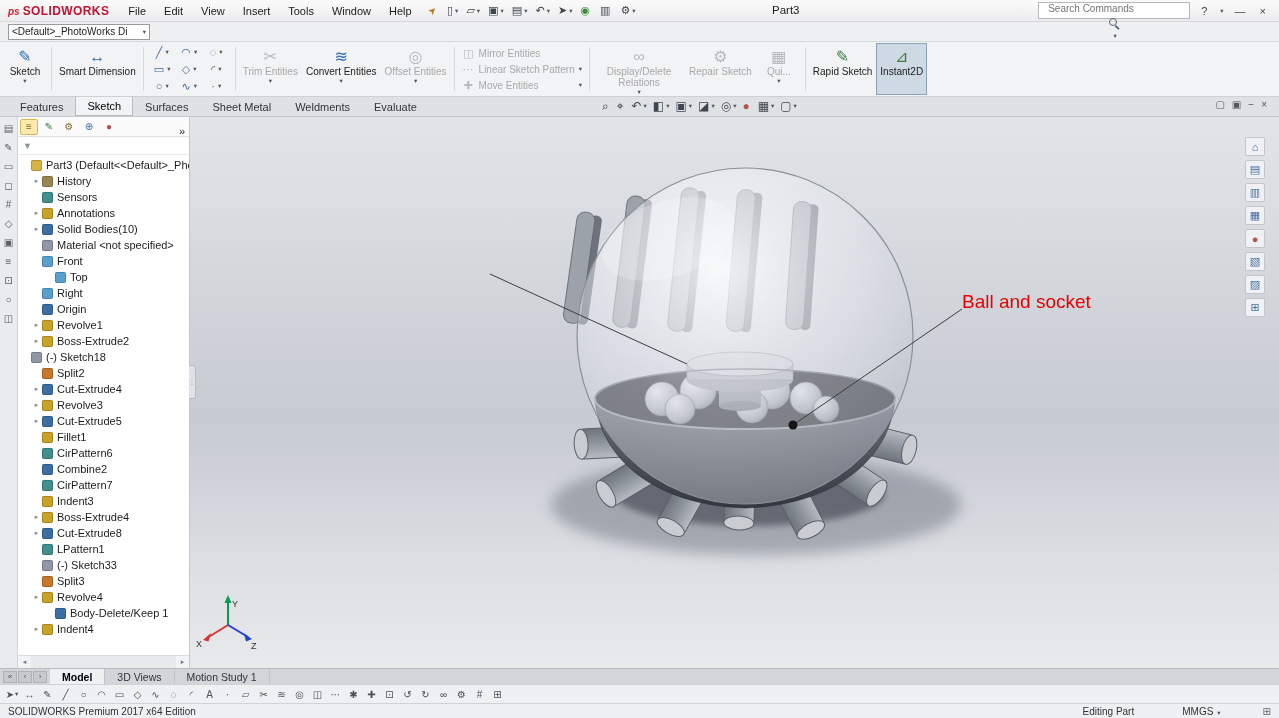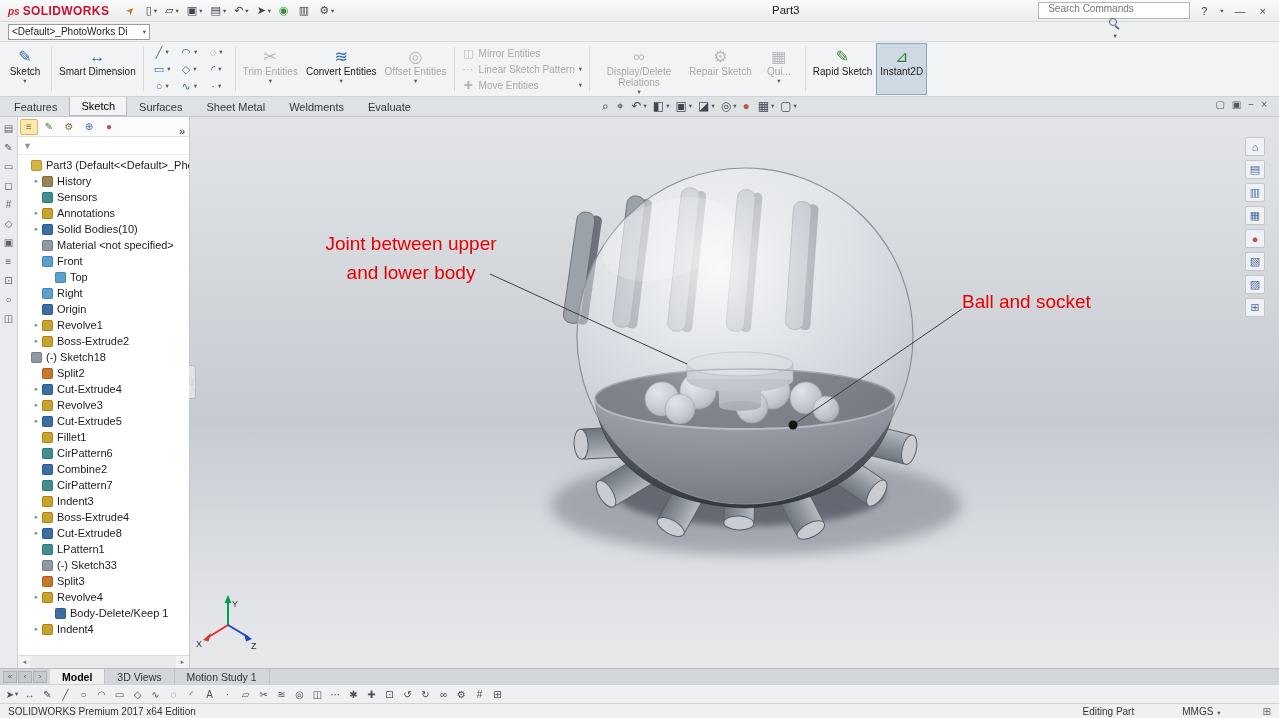--- a/index.html
+++ b/index.html
@@ -46,21 +46,21 @@
   .eg-cell{display:flex;align-items:center;justify-content:center;gap:1px;color:#4a6f9f;}
   .eg-glyph{font-size:11px;}
   .rb-stack{display:flex;flex-direction:column;justify-content:center;gap:1px;min-width:122px;}
   .rb-row{display:flex;align-items:center;gap:4px;padding:1px 4px;}
   .rb-row-icon{font-size:11px;color:#b6bac0;width:13px;text-align:center;}
   .rb-row-label{font-size:10px;color:#a8a8a8;white-space:nowrap;}
   .rb-row .caret{margin-left:auto;}
 
   
   .tabrow{position:absolute;left:0;top:97px;width:1279px;height:20px;background:#dfe2e5;border-bottom:1px solid #c6c9cd;z-index:17;}
-  .cmd-tabs{display:flex;height:100%;padding-left:2px;}
+  .cmd-tabs{display:flex;height:100%;padding-left:8px;}
   .cmd-tab{padding:3px 11px;font-size:11px;color:#333;border:1px solid transparent;display:flex;align-items:center;}
   .cmd-tab.active{background:#f2f3f5;border-color:#b8bcc0;border-top-color:#f2f3f5;margin-top:-1px;color:#000;}
   .headsup{position:absolute;left:600px;top:1px;display:flex;align-items:center;gap:2px;}
   .hu-btn{display:flex;align-items:center;padding:1px 2px;color:#3f464f;}
   .hu-glyph{font-size:12px;}
   .vp-controls{position:absolute;right:12px;top:2px;display:flex;gap:7px;color:#555;}
   .vp-controls span{font-size:10px;}
 
   
   .main{position:absolute;left:0;top:117px;width:1279px;height:551px;display:flex;}
@@ -106,20 +106,36 @@
   .sb-expand{margin-left:42px;color:#666;}
 </style>
 </head>
 <body>
 
 <div class="titlebar">
   <div class="logo">
     <span class="logo-ds">ps</span>
     <span class="logo-sw">SOLIDWORKS</span>
   </div>
+  <div class="menubar">
+
+      <span class="menu-item">File</span>
+
+      <span class="menu-item">Edit</span>
+
+      <span class="menu-item">View</span>
+
+      <span class="menu-item">Insert</span>
+
+      <span class="menu-item">Tools</span>
+
+      <span class="menu-item">Window</span>
+
+      <span class="menu-item">Help</span>
+    </div>
   <span class="pin-icon">➤</span>
   <div class="qa">
 
       <span class="qa-btn">
         <span class="qa-glyph">▯</span>
         <span class="caret">▾</span>
       </span>
 
       <span class="qa-btn">
         <span class="qa-glyph">▱</span>
@@ -758,24 +774,20 @@
         <line x1="0" y1="26" x2="-21" y2="39" stroke="#e03030" stroke-width="2"></line>
         <polygon points="-25,41 -17,34 -19.5,42.5" fill="#e03030"></polygon>
         <line x1="0" y1="26" x2="20" y2="38" stroke="#2244cc" stroke-width="2"></line>
         <polygon points="24,40 16,34.5 18,42.5" fill="#2244cc"></polygon>
         <text x="4" y="8" font-size="9" fill="#333">Y</text>
         <text x="-32" y="48" font-size="9" fill="#333">X</text>
         <text x="23" y="50" font-size="9" fill="#333">Z</text>
       </g>
     </svg>
 
-    <div class="annot ann-joint">
-      <div>Joint between upper</div>
-      <div>and lower body</div>
-    </div>
     <div class="annot ann-ball">Ball and socket</div>
 
     <div class="taskpane">
       <span class="tp-btn">⌂</span>
 
       <span class="tp-btn">▤</span>
 
       <span class="tp-btn">▥</span>
 
       <span class="tp-btn">▦</span>

